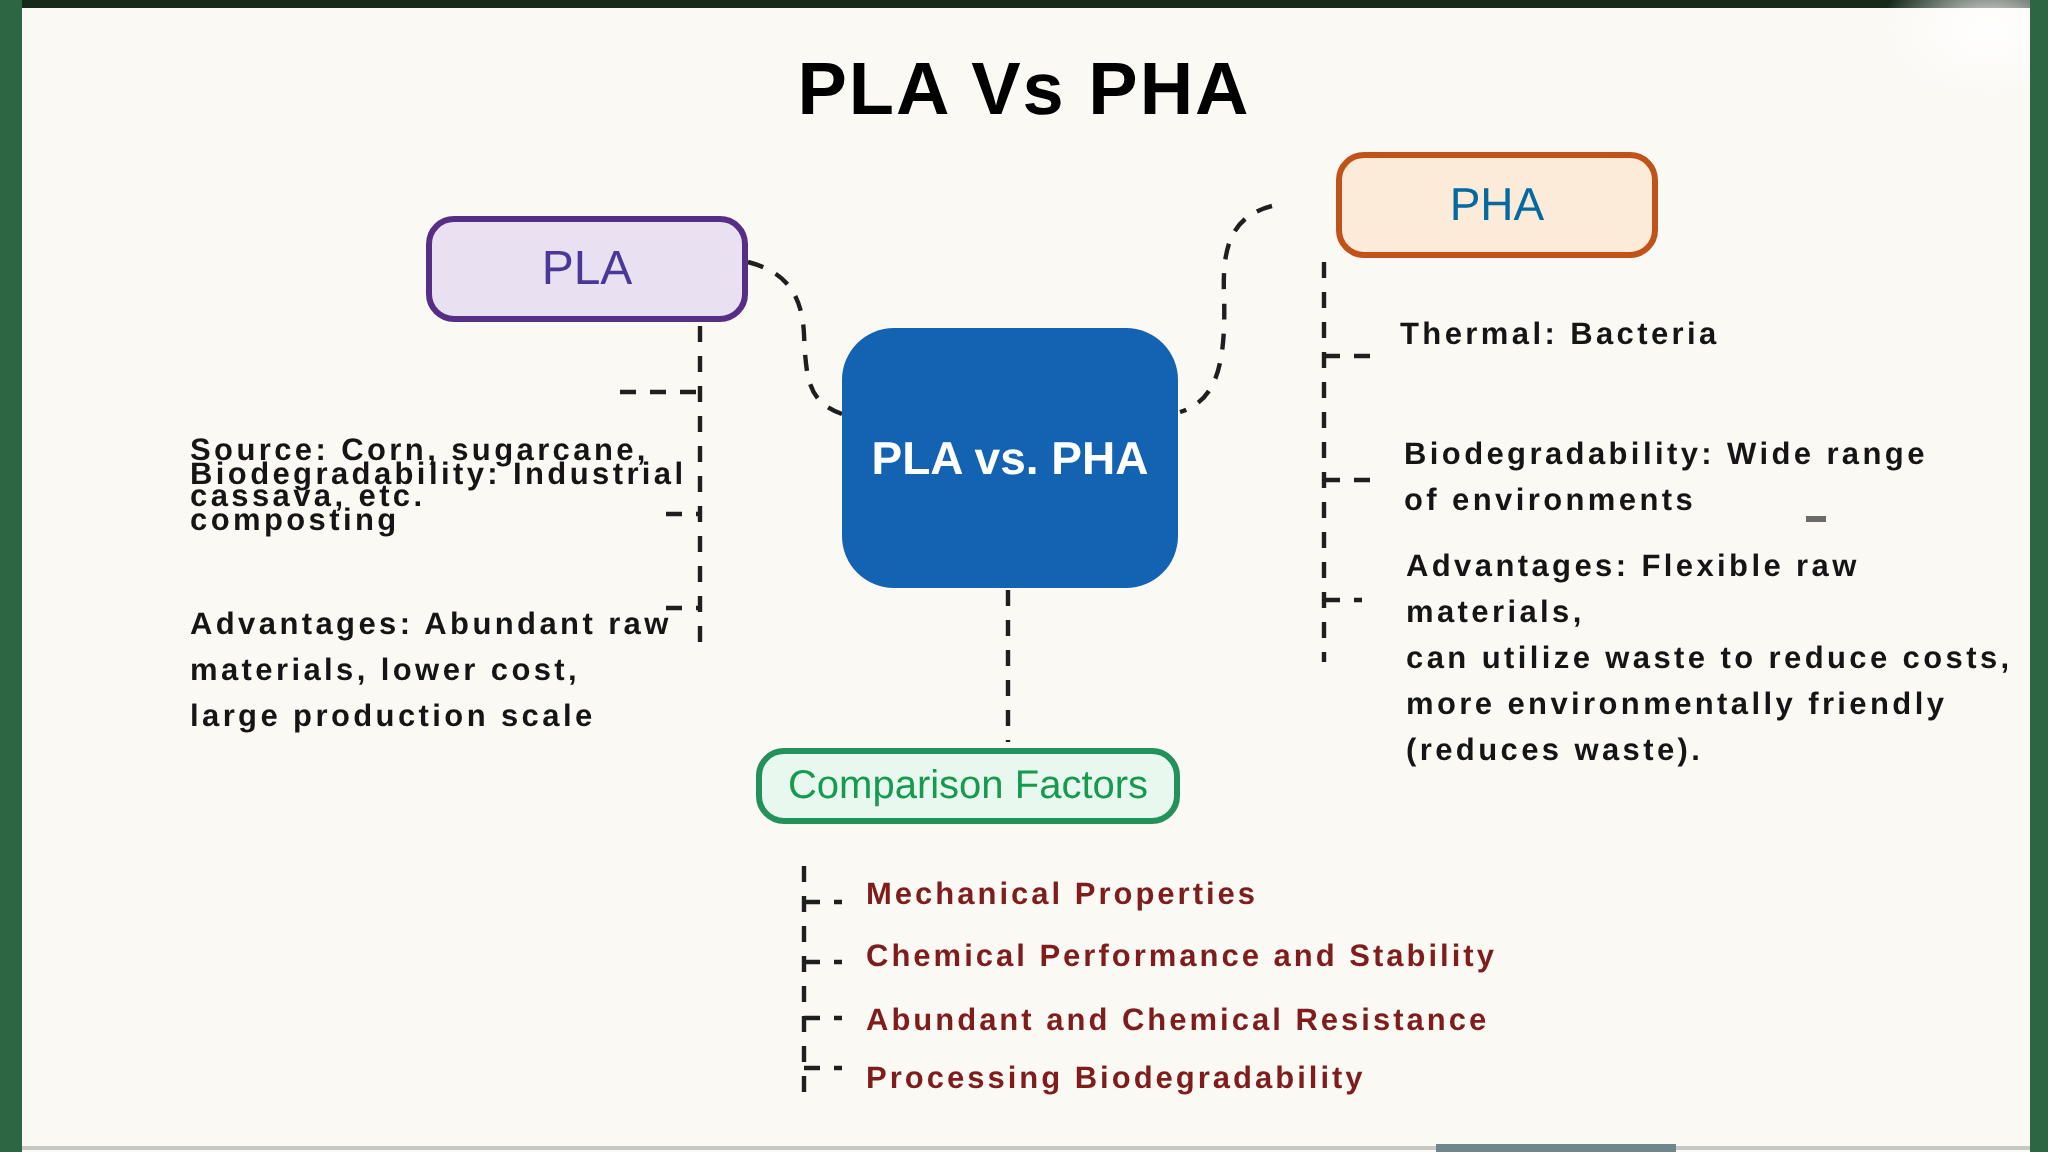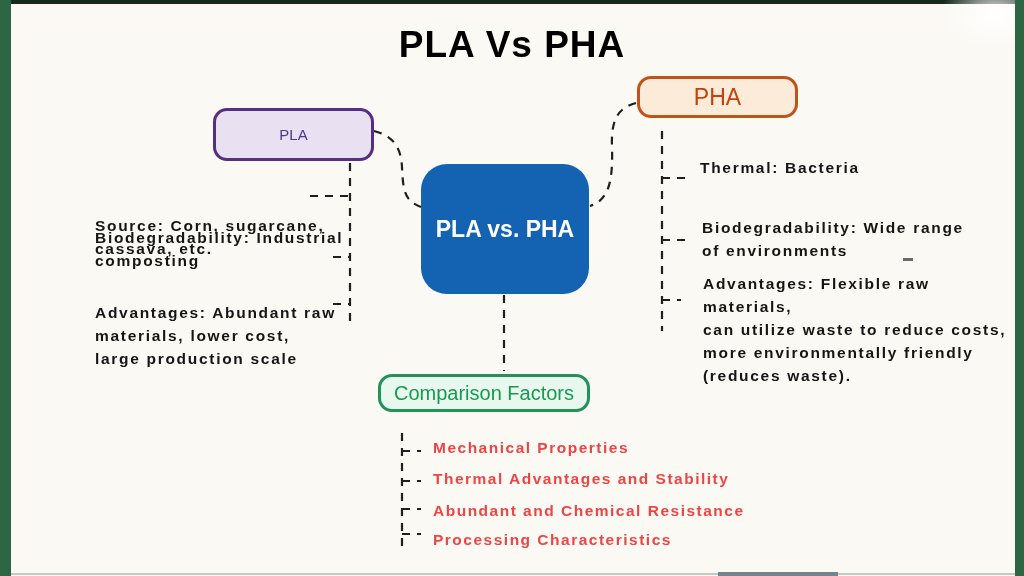--- a/index.html
+++ b/index.html
@@ -27,26 +27,26 @@
   svg.connectors{position:absolute;left:0;top:0;width:1024px;height:576px;}
   svg.connectors path{fill:none;stroke:#1f1f1f;stroke-width:2.2;stroke-dasharray:8 7;}
 
   .node{
     position:absolute;display:flex;align-items:center;justify-content:center;
     box-sizing:border-box;font-weight:500;
   }
   .node-pla{
     left:213px;top:108px;width:161px;height:53px;
     background:#e9e1f2;border:3px solid #562e86;border-radius:14px;
-    color:#4b3796;font-size:15px;
+    color:#4b3796;font-size:24px;
   }
   .node-pha{
-    left:637px;top:76px;width:161px;height:42px;
+    left:668px;top:76px;width:161px;height:53px;
     background:#fcebd9;border:3px solid #c0531a;border-radius:14px;
-    color:#c2410c;font-size:23px;
+    color:#0369a1;font-size:23px;
   }
   .node-center{
     left:421px;top:164px;width:168px;height:130px;
     background:#1363b2;border-radius:26px;
     color:#ffffff;font-size:23px;font-weight:700;
   }
   .node-comparison{
     left:378px;top:374px;width:212px;height:38px;
     background:#e8f8ee;border:3px solid #22915a;border-radius:14px;
     color:#169a50;font-size:20px;
@@ -60,21 +60,21 @@
   .fact-pla-source{left:95px;top:166px;margin-top:48px;}
   .fact-pla-bio{left:95px;top:226px;}
   .fact-pla-adv{left:95px;top:301px;}
   .fact-pha-source{left:700px;top:156px;}
   .fact-pha-bio{left:702px;top:216px;}
   .fact-pha-adv{left:703px;top:272px;}
 
   .factor{
     position:absolute;left:433px;
     font-size:15.5px;font-weight:700;letter-spacing:1.5px;
-    color:#ef4444;white-space:nowrap;
+    color:#7f1d1d;white-space:nowrap;
   }
   .factor-0{top:439px;}
   .factor-1{top:470px;}
   .factor-2{top:502px;}
   .factor-3{top:531px;}
 
   .stray-dash{position:absolute;left:903px;top:258px;width:10px;height:3px;background:#3a3a3a;opacity:.75;}
   .bottom-line{position:absolute;left:11px;top:573px;width:1004px;height:2px;background:#c6c8c4;}
   .bottom-seg{position:absolute;left:718px;top:572px;width:120px;height:4px;background:#71858d;}
 </style>
@@ -133,23 +133,23 @@
 
   <div class="fact fact-pha-source">Thermal: Bacteria</div>
   <div class="fact fact-pha-bio">Biodegradability: Wide range
 of environments</div>
   <div class="fact fact-pha-adv">Advantages: Flexible raw materials,
 can utilize waste to reduce costs,
 more environmentally friendly
 (reduces waste).</div>
 
   <div class="factor factor-0">Mechanical Properties</div>
-  <div class="factor factor-1">Thermal Advantages and Stability</div>
+  <div class="factor factor-1">Chemical Performance and Stability</div>
   <div class="factor factor-2">Abundant and Chemical Resistance</div>
-  <div class="factor factor-3">Processing Characteristics</div>
+  <div class="factor factor-3">Processing Biodegradability</div>
 
   <div class="stray-dash"></div>
   <div class="bottom-line"></div>
   <div class="bottom-seg"></div>
 
   <div class="edge-left"></div>
   <div class="edge-right"></div>
 </div>
 
 </body></html>

